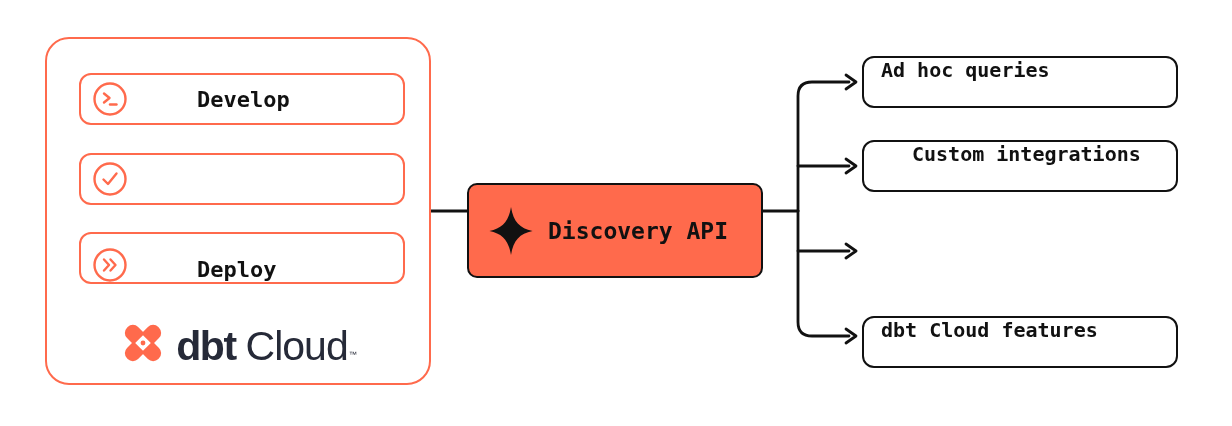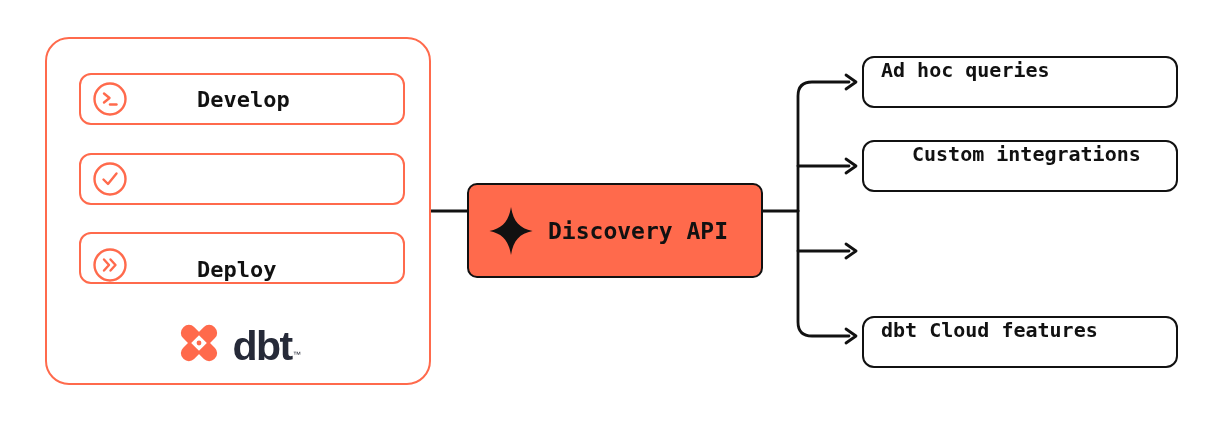--- a/index.html
+++ b/index.html
@@ -115,20 +115,21 @@
     <div class="logo-row">
       <svg class="logo-mark" width="48" height="48" viewBox="-26 -26 52 52">
         <g transform="rotate(45)" fill="#FF6A4C">
           <rect x="-24" y="-8.5" width="48" height="17" rx="8"></rect>
           <rect x="-8.5" y="-24" width="17" height="48" rx="8"></rect>
         </g>
         <rect x="-6" y="-6" width="12" height="12" transform="rotate(45)" fill="#ffffff"></rect>
         <circle cx="0" cy="0" r="2.6" fill="#FF6A4C"></circle>
       </svg>
       <span class="logo-dbt">dbt</span>
+      <span class="logo-cloud">Cloud</span>
       <span class="logo-tm">™</span>
     </div>
   </div>
 
   <div class="api-node">
     <svg width="46" height="50" viewBox="-24 -26 48 52">
       <path d="M 0 -25 C 2.6 -9.5, 9 -2.8, 22.5 0 C 9 2.8, 2.6 9.5, 0 25 C -2.6 9.5, -9 2.8, -22.5 0 C -9 -2.8, -2.6 -9.5, 0 -25 Z" fill="#111111"></path>
     </svg>
     <span class="api-label">Discovery API</span>
   </div>

